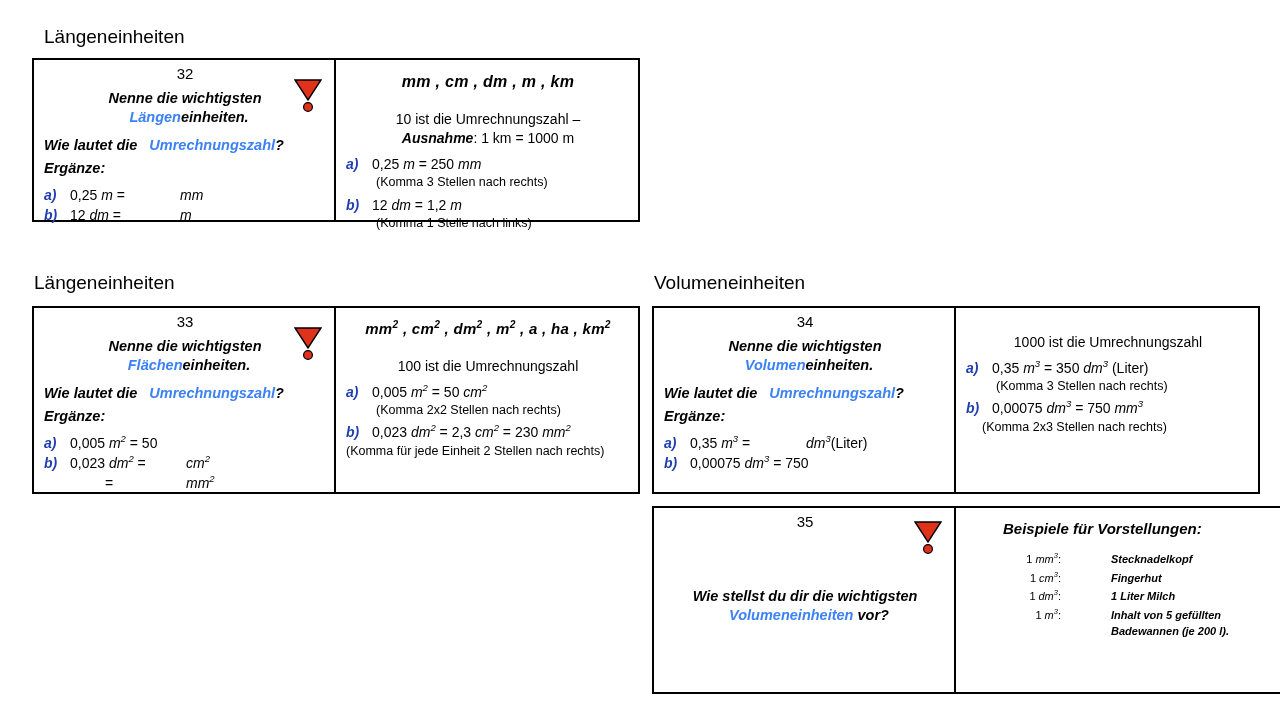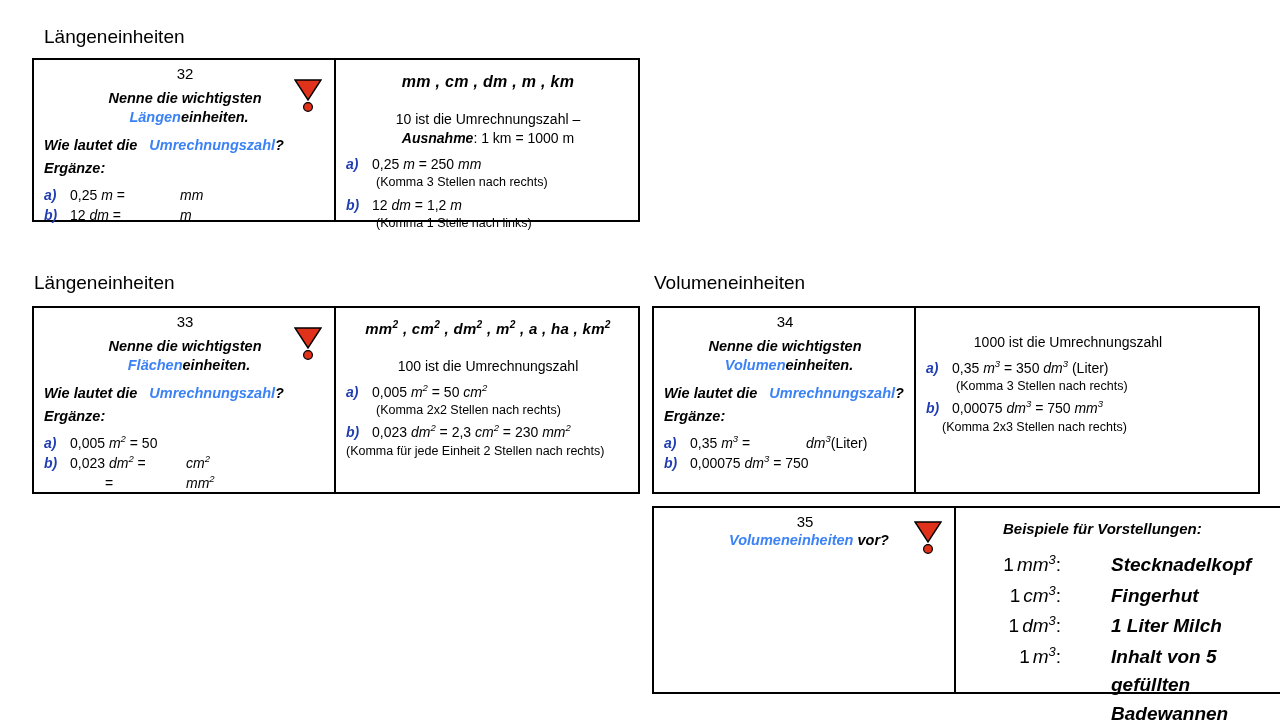--- a/index.html
+++ b/index.html
@@ -107,21 +107,21 @@
   }
   .mi { font-style: italic; }
   sup { font-size: 0.68em; vertical-align: super; line-height: 0; }
   .ex-title {
     font-style: italic;
     font-weight: bold;
     font-size: 15px;
   }
   .ex-row {
     display: flex;
-    font-size: 19px;
+    font-size: 11px;
     line-height: 1.5;
     margin-top: 2px;
   }
   .ex-row .ex-key {
     width: 58px;
     flex: none;
     text-align: right;
     padding-right: 6px;
   }
   .ex-row .ex-val {
@@ -215,21 +215,21 @@
       <span class="lbl">b)</span>
       <span class="val">0,023 <span class="mi">dm<sup>2</sup></span> = 2,3 <span class="mi">cm<sup>2</sup></span> = 230 <span class="mi">mm<sup>2</sup></span></span>
     </div>
     <div class="note">(Komma für jede Einheit 2 Stellen nach rechts)</div>
   </div>
 </div>
 
 <div class="section-title" style="left:654px; top:272px;">Volumeneinheiten</div>
 
 <div class="card" style="left:652px; top:306px; width:608px; height:188px;">
-  <div class="card-left" style="width:262px;">
+  <div class="card-left" style="width:302px;">
     <div class="card-num">34</div>
     <div class="q-line q-center" style="margin-top:6px;">Nenne die wichtigsten</div>
     <div class="q-line q-center"><span class="blue">Volumen</span><span>einheiten.</span></div>
     <div class="q-line" style="margin-top:8px;"><span>Wie lautet die </span><span class="blue">Umrechnungszahl</span><span>?</span></div>
     <div class="q-line" style="margin-top:4px;">Ergänze:</div>
     <div class="row" style="margin-top:6px;">
       <span class="lbl">a)</span>
       <span class="val" style="width:116px;">0,35 <span class="mi">m<sup>3</sup></span> =</span>
       <span class="val"><span class="mi">dm<sup>3</sup></span>(Liter)</span>
     </div>
@@ -253,20 +253,21 @@
   </div>
 </div>
 
 <div class="card" style="left:652px; top:506px; width:689px; height:188px;">
   <div class="card-left" style="width:302px;">
     <div class="card-num">35</div>
     <svg class="warn-icon" style="right:12px; top:12px;" viewBox="0 0 28 34">
       <polygon points="14,2 27,2 14,22 1,2" fill="#e0311a" stroke="#000" stroke-width="1.4"></polygon>
       <circle cx="14" cy="29" r="4.4" fill="#e0311a" stroke="#000" stroke-width="1.2"></circle>
     </svg>
+    <div class="q-line q-center" style="margin-top:56px;">Wie stellst du dir die wichtigsten</div>
     <div class="q-line q-center"><span class="blue">Volumeneinheiten</span><span> vor?</span></div>
   </div>
   <div class="card-right" style="width:302px;padding-left:47px;">
     <div class="ex-title" style="margin-top:6px;">Beispiele für Vorstellungen:</div>
     <div class="ex-row" style="margin-top:14px;">
       <span class="ex-key">1<span class="sp"></span><span class="mi">mm<sup>3</sup></span>:</span>
       <span class="ex-val">Stecknadelkopf</span>
     </div>
     <div class="ex-row">
       <span class="ex-key">1<span class="sp"></span><span class="mi">cm<sup>3</sup></span>:</span>

